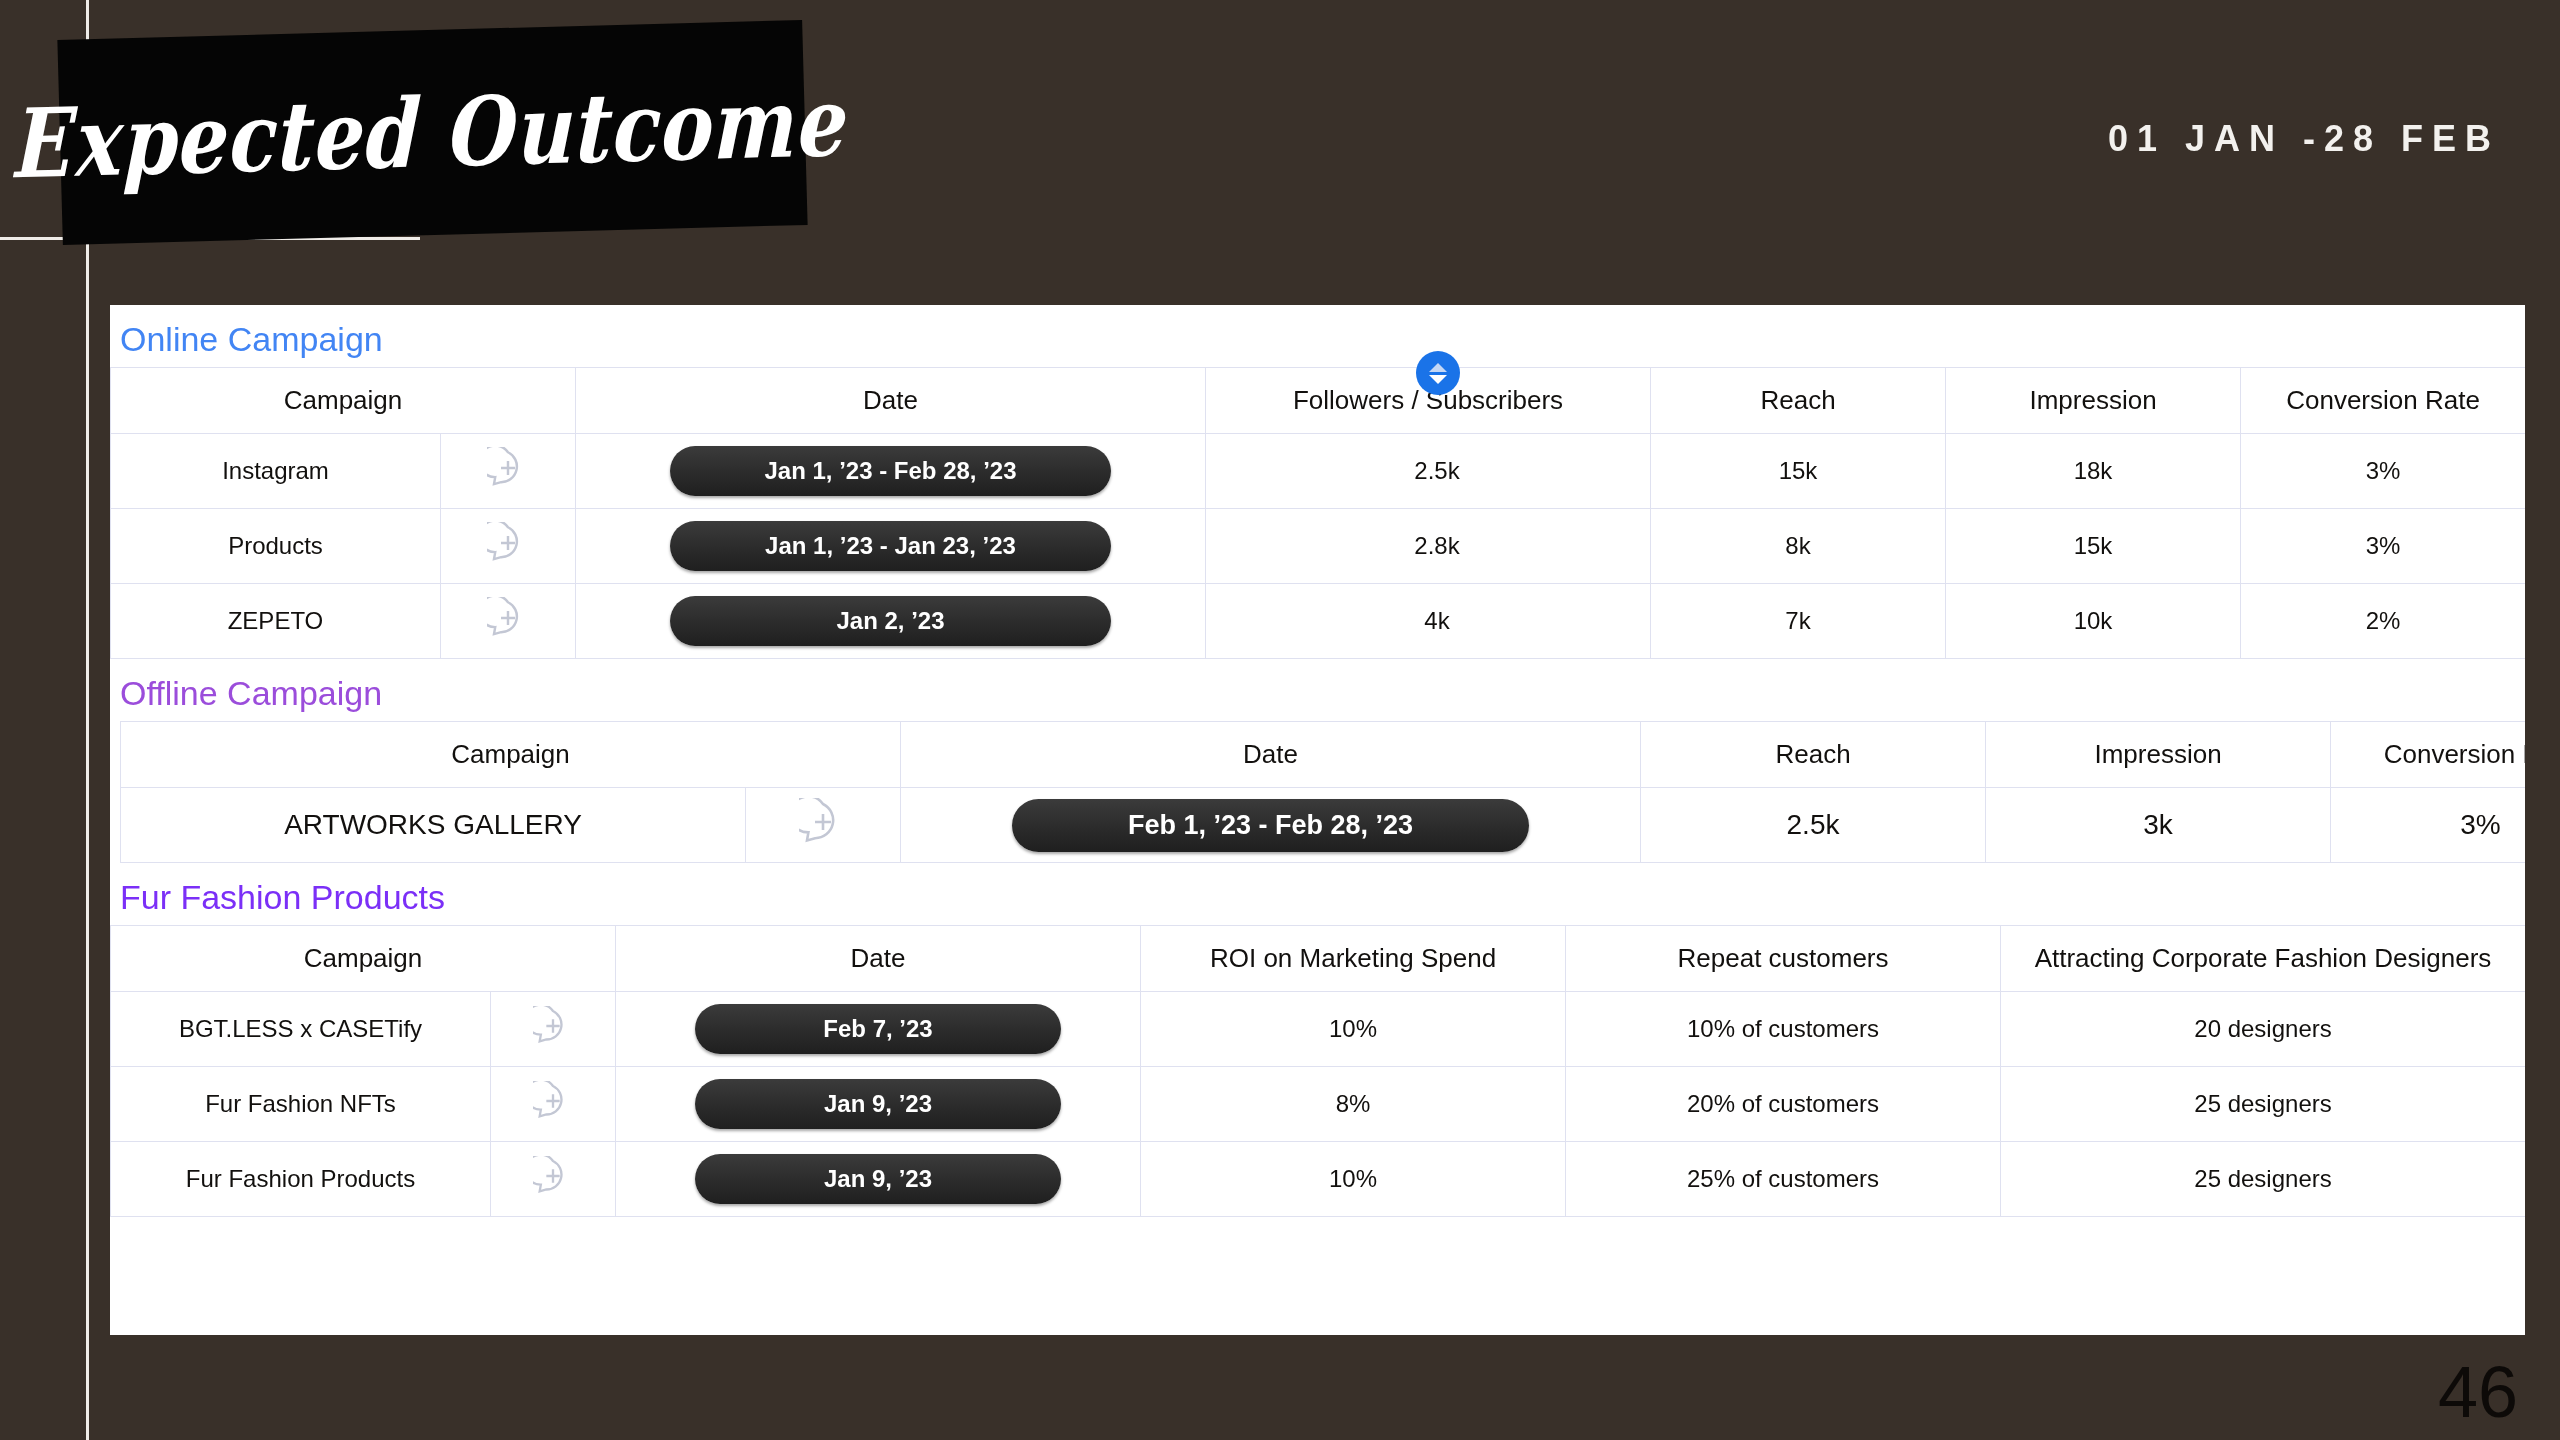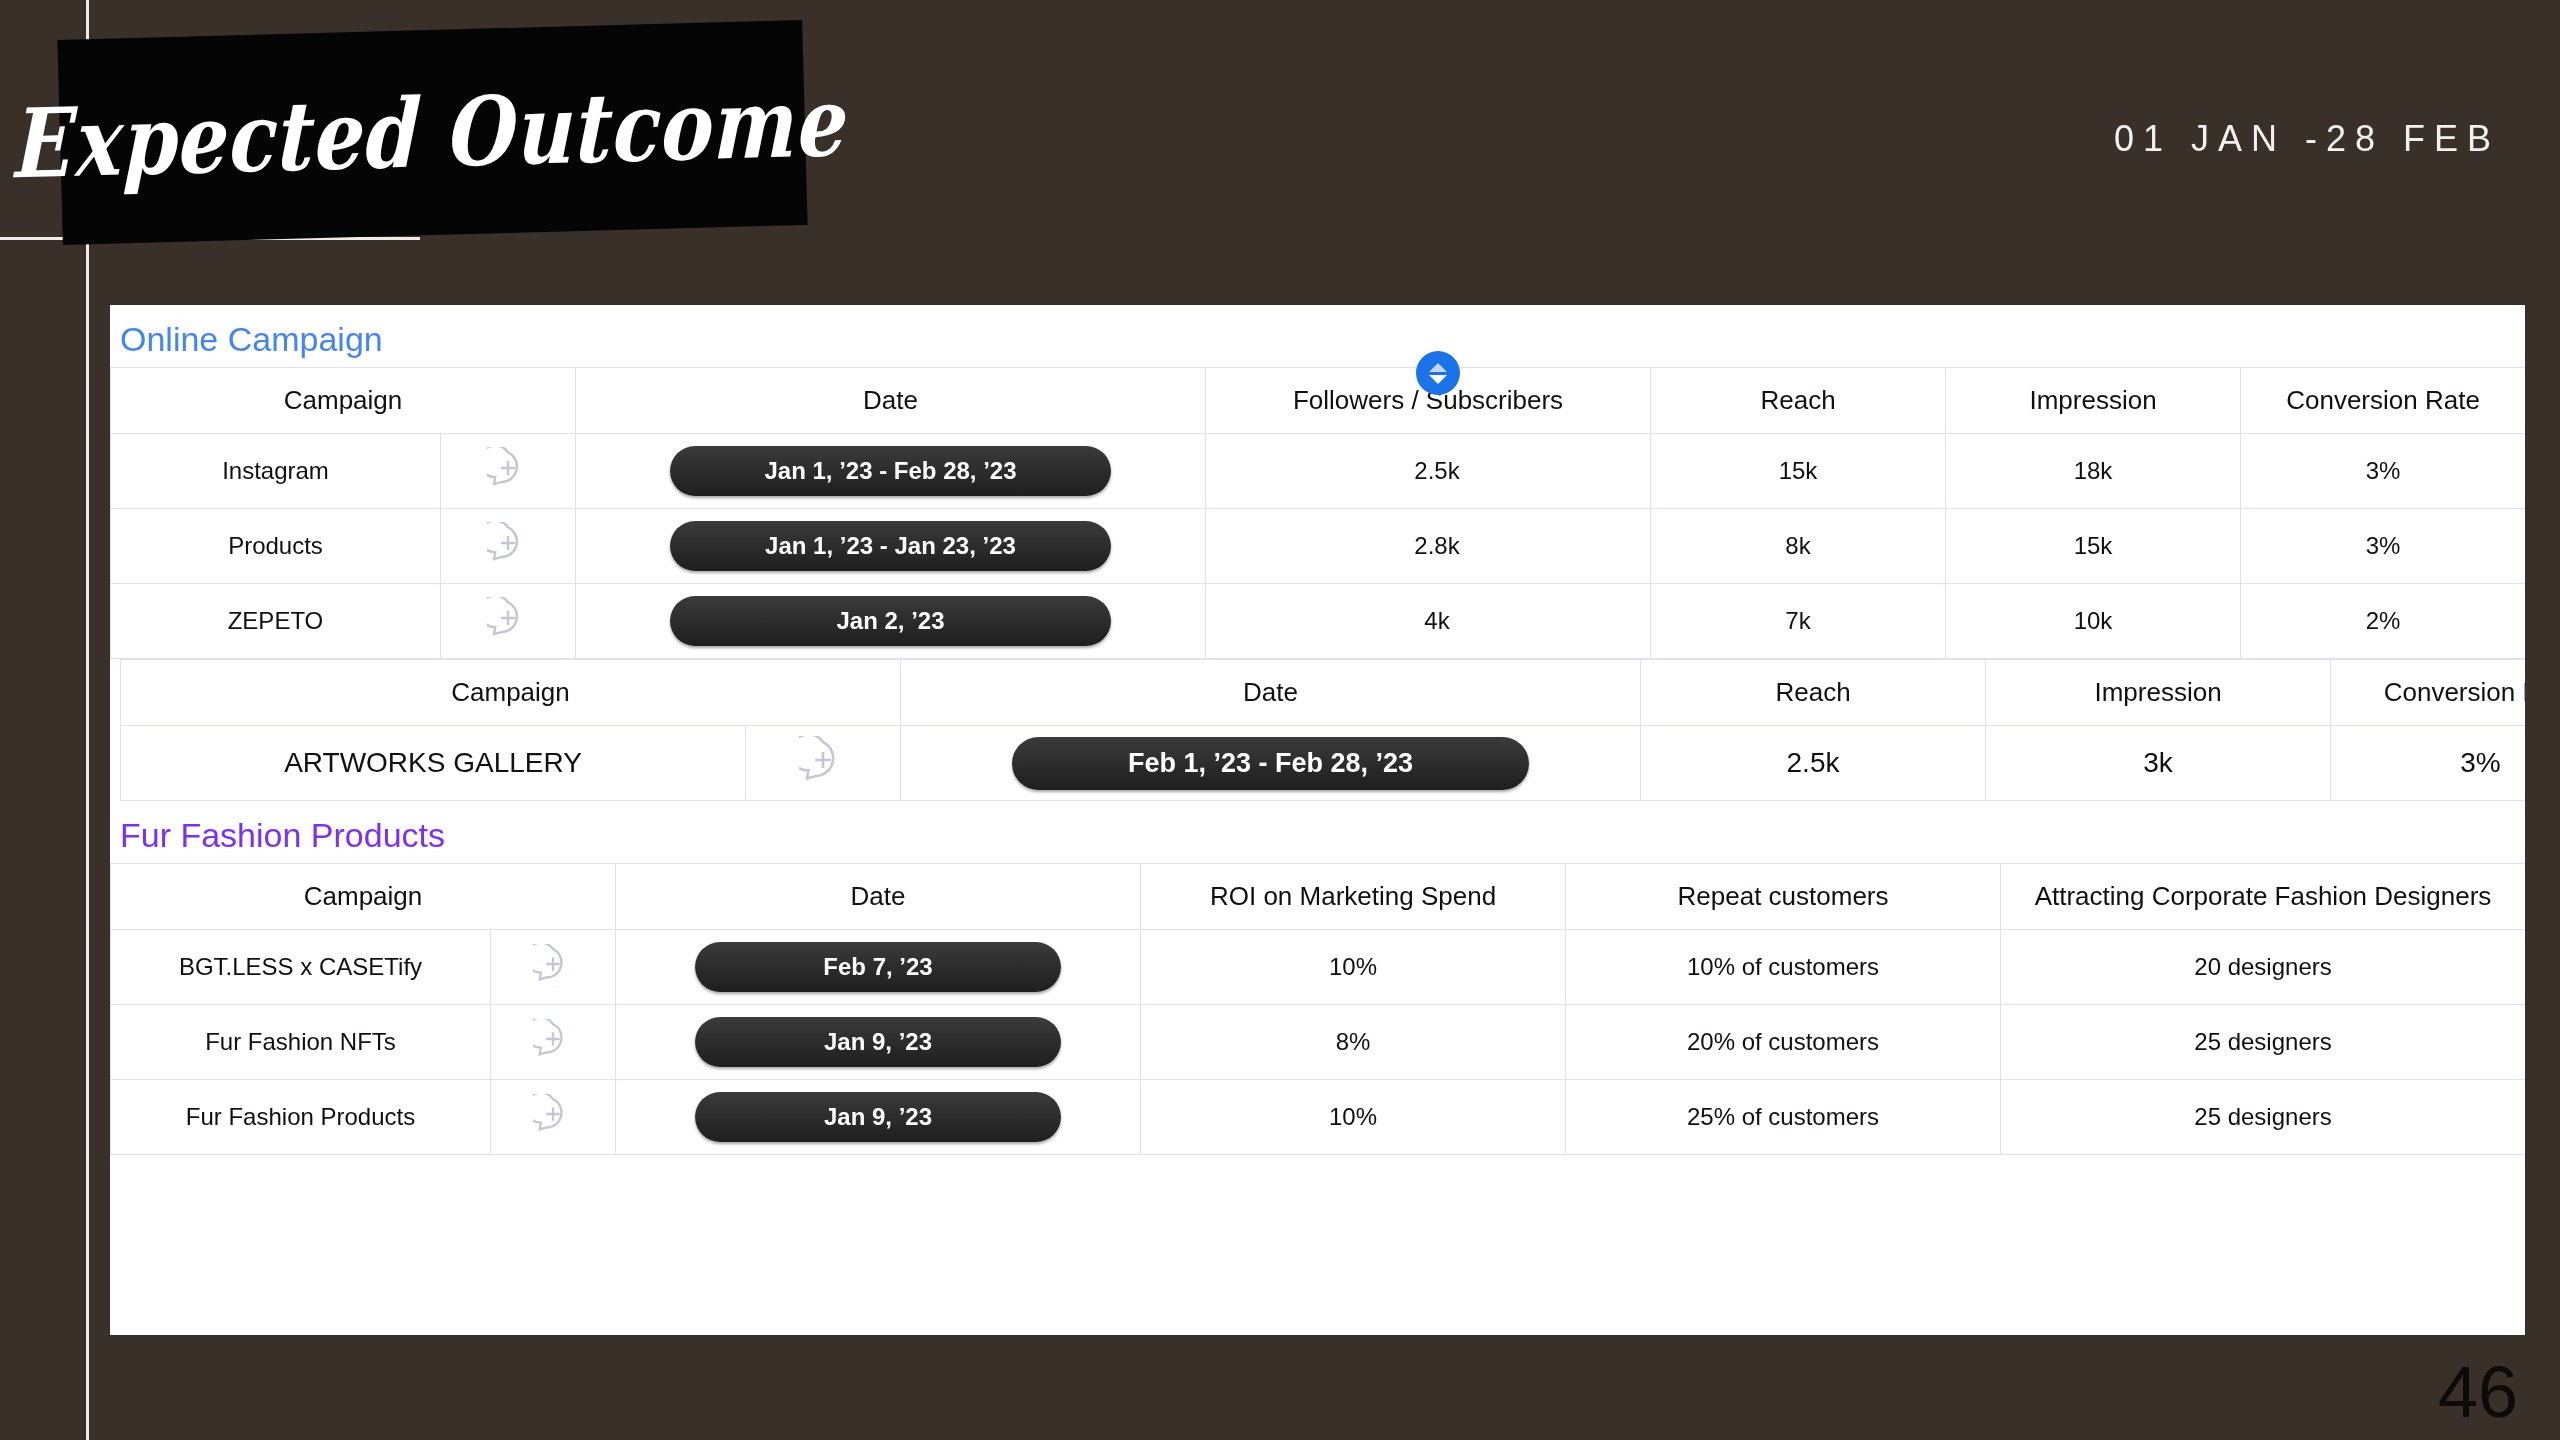--- a/index.html
+++ b/index.html
@@ -51,21 +51,21 @@
     white-space: nowrap;
     transform: skewX(-4deg) scaleY(1.22);
   }
 
   .daterange {
     position: absolute;
     right: 60px; top: 118px;
     color: #f3f1ee;
     font-size: 36px;
     letter-spacing: 9px;
-    font-weight: 400;
+    font-weight: 700;
     white-space: nowrap;
     text-align: center;
   }
 
   .pagenum {
     position: absolute;
     right: 42px; bottom: 12px;
     color: #0d0a08;
     font-size: 72px;
     font-weight: 400;
@@ -254,20 +254,21 @@
           </tr>
         </tbody>
       </table>
 
       <div class="sort-handle" style="left:1306px; top:-16px;">
         <span class="tri-up"></span>
         <span class="tri-dn"></span>
       </div>
     </div>
 
+    <div class="section-title purple">Offline Campaign</div>
 
     <table class="grid" style="width:2405px; margin-left:10px;">
       <colgroup>
         <col style="width:625px">
           <col style="width:155px">
           <col style="width:740px">
         <col style="width:345px">
           <col style="width:345px">
           <col style="width:300px">
       </colgroup>

